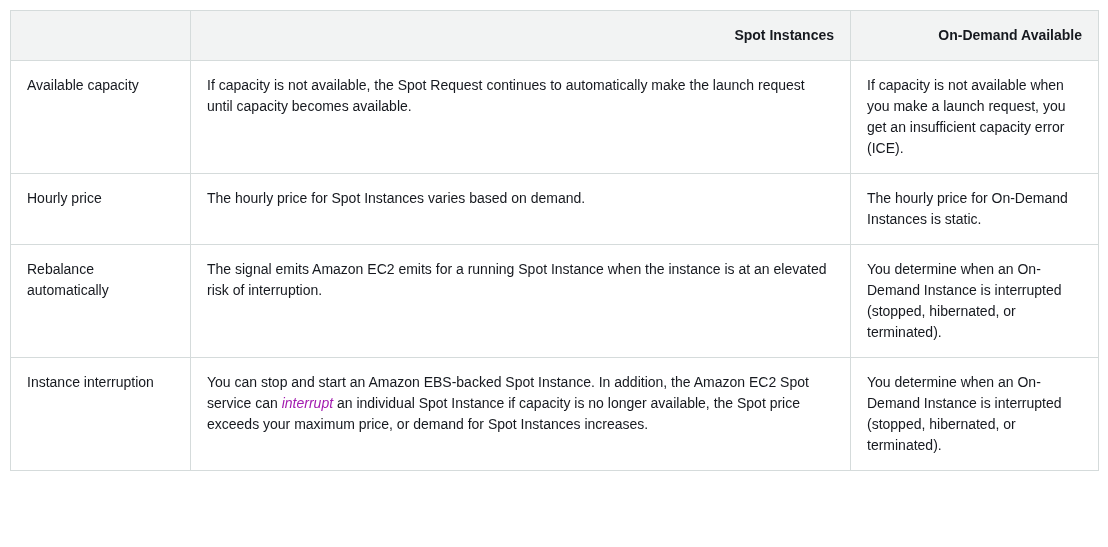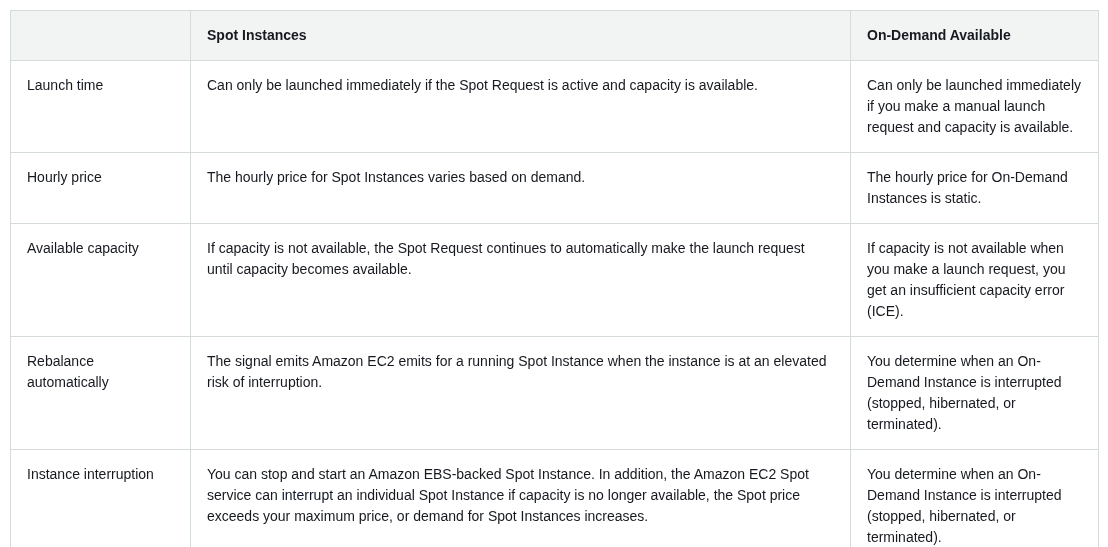--- a/index.html
+++ b/index.html
@@ -23,60 +23,57 @@
       border: 1px solid #d5dbdb;
       text-align: left;
       vertical-align: top;
       padding: 14px 16px;
       line-height: 1.5;
     }
     th {
       background: #f2f3f3;
       font-weight: 700;
       color: #16191f;
+      text-align: right;
     }
     col.col-label { width: 180px; }
     col.col-spot { width: 660px; }
     col.col-ondemand { width: 248px; }
     a.link {
-      color: #0f172a;
+      color: #a21caf;
       text-decoration: none;
+      font-style: italic;
     }
   </style>
 </head>
 <body>
 
 <table>
   <colgroup>
     <col class="col-label">
     <col class="col-spot">
     <col class="col-ondemand">
   </colgroup>
   <thead>
     <tr>
       <th></th>
       <th>Spot Instances</th>
       <th>On-Demand Available</th>
     </tr>
   </thead>
   <tbody>
     <tr>
-      <td>Launch time</td>
-      <td>Can only be launched immediately if the Spot Request is active and capacity is available.</td>
-      <td>Can only be launched immediately if you make a manual launch request and capacity is available.</td>
+      <td>Available capacity</td>
+      <td>If capacity is not available, the Spot Request continues to automatically make the launch request until capacity becomes available.</td>
+      <td>If capacity is not available when you make a launch request, you get an insufficient capacity error (ICE).</td>
     </tr>
     <tr>
       <td>Hourly price</td>
       <td>The hourly price for Spot Instances varies based on demand.</td>
       <td>The hourly price for On-Demand Instances is static.</td>
-    </tr>
-    <tr>
-      <td>Available capacity</td>
-      <td>If capacity is not available, the Spot Request continues to automatically make the launch request until capacity becomes available.</td>
-      <td>If capacity is not available when you make a launch request, you get an insufficient capacity error (ICE).</td>
     </tr>
     <tr>
       <td>Rebalance automatically</td>
       <td>The signal emits Amazon EC2 emits for a running Spot Instance when the instance is at an elevated risk of interruption.</td>
       <td>You determine when an On-Demand Instance is interrupted (stopped, hibernated, or terminated).</td>
     </tr>
     <tr>
       <td>Instance interruption</td>
       <td><span>You can stop and start an Amazon EBS-backed Spot Instance. In addition, the Amazon EC2 Spot service can </span><a href="#" class="link">interrupt</a><span> an individual Spot Instance if capacity is no longer available, the Spot price exceeds your maximum price, or demand for Spot Instances increases.</span></td>
       <td>You determine when an On-Demand Instance is interrupted (stopped, hibernated, or terminated).</td>

